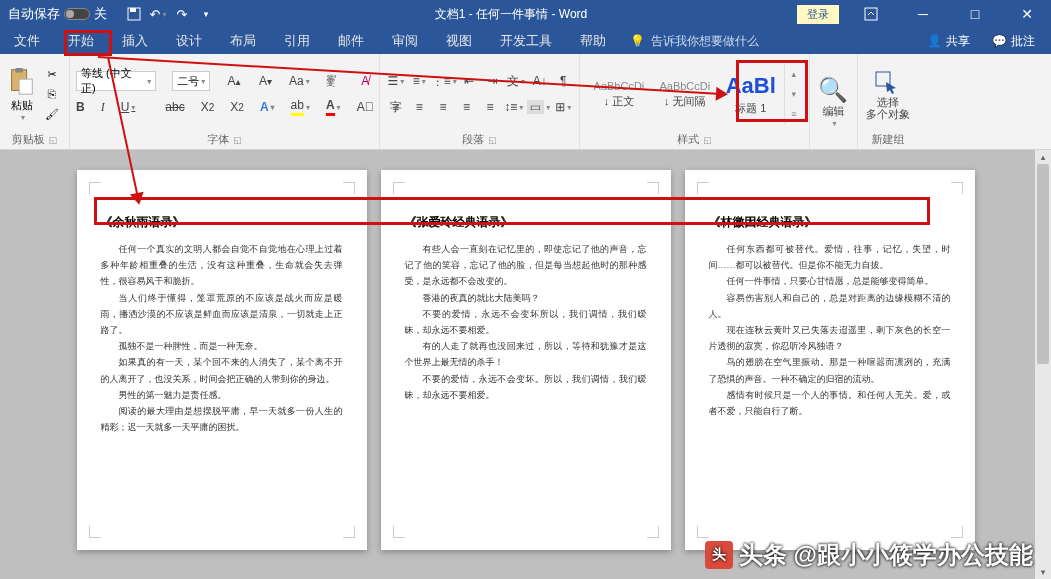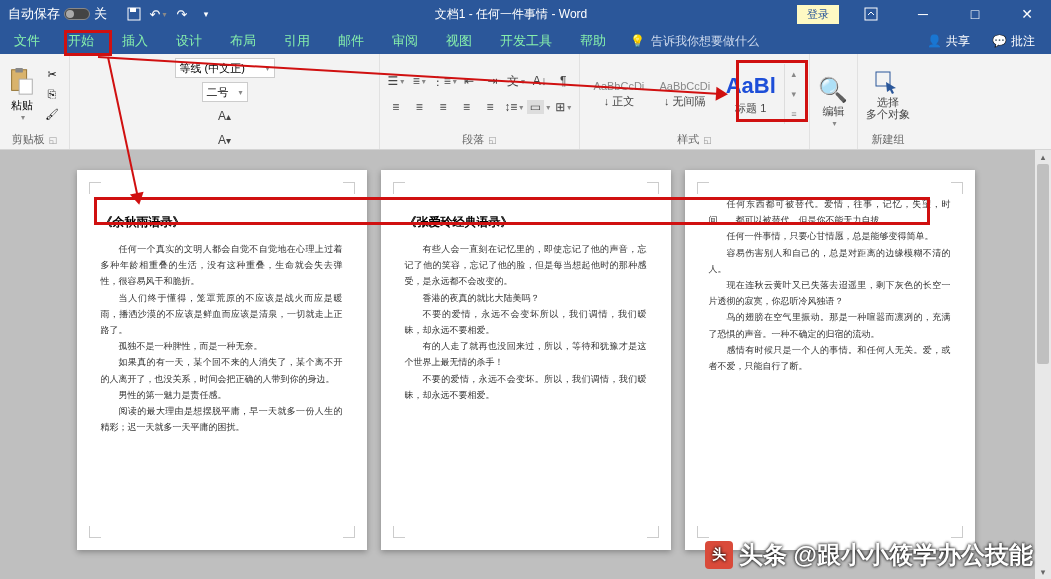--- a/index.html
+++ b/index.html
@@ -12,41 +12,41 @@
   .toggle::after { content: ""; position: absolute; width: 8px; height: 8px; border-radius: 50%; background: #aaa; top: 1px; left: 1px; }
   .qa-icons { display: flex; gap: 6px; padding: 0 10px; }
   .qa-icon { width: 18px; height: 18px; display: flex; align-items: center; justify-content: center; font-size: 13px; }
   .title-center { flex: 1; text-align: center; font-size: 12px; }
   .title-right { display: flex; align-items: center; gap: 12px; padding-right: 4px; }
   .login-btn { background: #fef9c3; color: #2b579a; padding: 2px 10px; font-size: 11px; }
   .win-btn { width: 40px; height: 28px; display: flex; align-items: center; justify-content: center; font-size: 14px; }
   
   
   .menubar { height: 26px; background: #2b579a; display: flex; align-items: stretch; }
-  .menu-item { padding: 0 14px; color: #86efac; font-size: 13px; display: flex; align-items: center; cursor: pointer; }
+  .menu-item { padding: 0 14px; color: #e5e5e5; font-size: 13px; display: flex; align-items: center; cursor: pointer; }
   .tell-me { display: flex; align-items: center; color: #cdd9ed; margin-left: 10px; font-size: 12px; gap: 6px; }
   .menu-right { margin-left: auto; display: flex; align-items: center; gap: 10px; padding-right: 10px; }
   .share-btn, .collab-btn { color: #fff; font-size: 12px; padding: 2px 6px; display: flex; align-items: center; gap: 4px; }
   
   
   .ribbon { height: 96px; background: #f3f3f3; border-bottom: 1px solid #d4d4d4; display: flex; }
   .ribbon-group { border-right: 1px solid #e1e1e1; display: flex; flex-direction: column; justify-content: space-between; padding: 4px 6px 2px; }
   .ribbon-group-content { flex: 1; display: flex; align-items: center; gap: 4px; }
   .ribbon-group-label { text-align: center; font-size: 11px; color: #666; padding-top: 2px; display: flex; justify-content: center; align-items: center; gap: 4px; }
   .ribbon-group-label .launcher { font-size: 9px; color: #999; }
   
   .clipboard-group { width: 70px; }
   .paste-btn { display: flex; flex-direction: column; align-items: center; font-size: 11px; }
   .paste-icon { width: 32px; height: 32px; }
   .side-btns { display: flex; flex-direction: column; gap: 2px; }
   .mini-btn { width: 20px; height: 18px; font-size: 11px; display: flex; align-items: center; justify-content: center; }
   
   .font-group { width: 310px; }
   .font-rows { display: flex; flex-direction: column; gap: 6px; width: 100%; }
-  .font-row { display: flex; align-items: center; gap: 4px; flex-direction: column; }
+  .font-row { display: flex; align-items: center; gap: 16px; }
   .font-name { width: 100px; height: 20px; border: 1px solid #ccc; background: #fff; font-size: 11px; padding: 0 4px; display: flex; align-items: center; justify-content: space-between; }
   .font-size { width: 46px; height: 20px; border: 1px solid #ccc; background: #fff; font-size: 11px; padding: 0 4px; display: flex; align-items: center; justify-content: space-between; }
   .fbtn { width: 20px; height: 20px; display: flex; align-items: center; justify-content: center; font-size: 12px; color: #444; }
   .fbtn.b { font-weight: bold; }
   .fbtn.i { font-style: italic; font-family: serif; }
   .fbtn.u { text-decoration: underline; }
   .fbtn.s { text-decoration: line-through; margin-left: 14px; }
   .color-bar { border-bottom: 3px solid; padding-bottom: 1px; }
   
   .para-group { width: 200px; }
@@ -352,20 +352,21 @@
         <p>不要的爱情，永远不会变坏所以，我们调情，我们暧昧，却永远不要相爱。</p>
         <p>有的人走了就再也没回来过，所以，等待和犹豫才是这个世界上最无情的杀手！</p>
         <p>不要的爱情，永远不会变坏。所以，我们调情，我们暧昧，却永远不要相爱。</p>
       </div>
   </div>
   <div class="page">
     <div class="corner tl"></div>
       <div class="corner tr"></div>
       <div class="corner bl"></div>
       <div class="corner br"></div>
+    <div class="page-title">《林徽因经典语录》</div>
     <div class="page-body" id="body2">
         <p>任何东西都可被替代。爱情，往事，记忆，失望，时间……都可以被替代。但是你不能无力自拔。</p>
         <p>任何一件事情，只要心甘情愿，总是能够变得简单。</p>
         <p>容易伤害别人和自己的，总是对距离的边缘模糊不清的人。</p>
         <p>现在连秋云黄叶又已失落去迢遥里，剩下灰色的长空一片透彻的寂寞，你忍听冷风独语？</p>
         <p>鸟的翅膀在空气里振动。那是一种喧嚣而凛冽的，充满了恐惧的声音。一种不确定的归宿的流动。</p>
         <p>感情有时候只是一个人的事情。和任何人无关。爱，或者不爱，只能自行了断。</p>
       </div>
   </div>
 </div>

